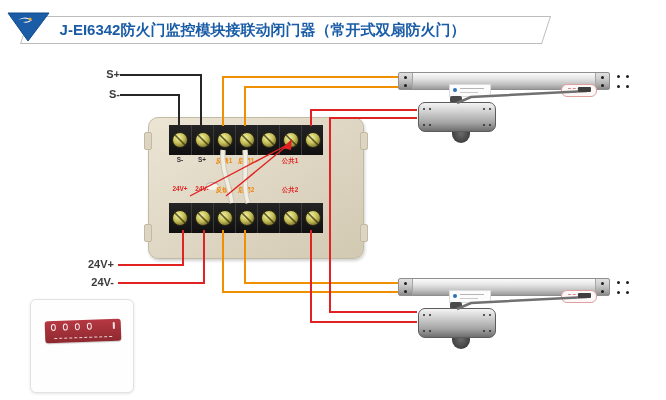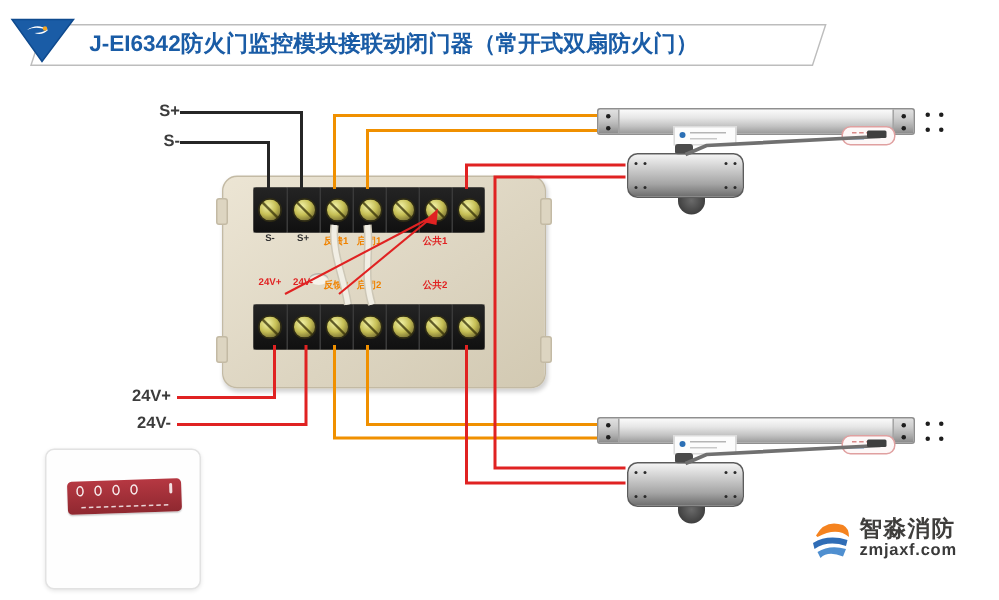--- a/index.html
+++ b/index.html
@@ -275,31 +275,20 @@
         <div class="led"></div>
         <div class="led"></div>
         <div class="led"></div>
         <div class="led"></div>
         <div class="swblock"></div>
       </div>
       <div class="stext"></div>
     </div>
   </div>
 
-  <div class="brand">
-    <svg width="30" height="32">
-      <path d="M6,13 Q12,2 24,6 Q28,8 28,14 Q20,7 7,14 Z" fill="#f5831f"></path>
-      <path d="M4,18 Q14,12 27,16 L26,20 Q14,16 5,22 Z" fill="#2f6db6"></path>
-      <path d="M7,24 Q15,19 26,22 L24,27 Q14,23 9,28 Z" fill="#4f8fd0"></path>
-    </svg>
-    <div>
-      <div class="brand-name">智淼消防</div>
-      <div class="brand-url">zmjaxf.com</div>
-    </div>
-  </div>
 
   <svg class="wires" width="666" height="400">
 
     <path class="w-jump-out" d="M223,150 C221,168 229,184 232,203"></path>
     <path class="w-jump-out" d="M245,150 C247,168 242,184 248,203"></path>
     <path class="w-jump" d="M223,150 C221,168 229,184 232,203"></path>
     <path class="w-jump" d="M245,150 C247,168 242,184 248,203"></path>
 
     <polyline class="w-arm" points="457,103 471,97 587,91"></polyline>
     <rect x="578" y="87" width="13" height="5" rx="1" fill="#3f3f3f"></rect>

